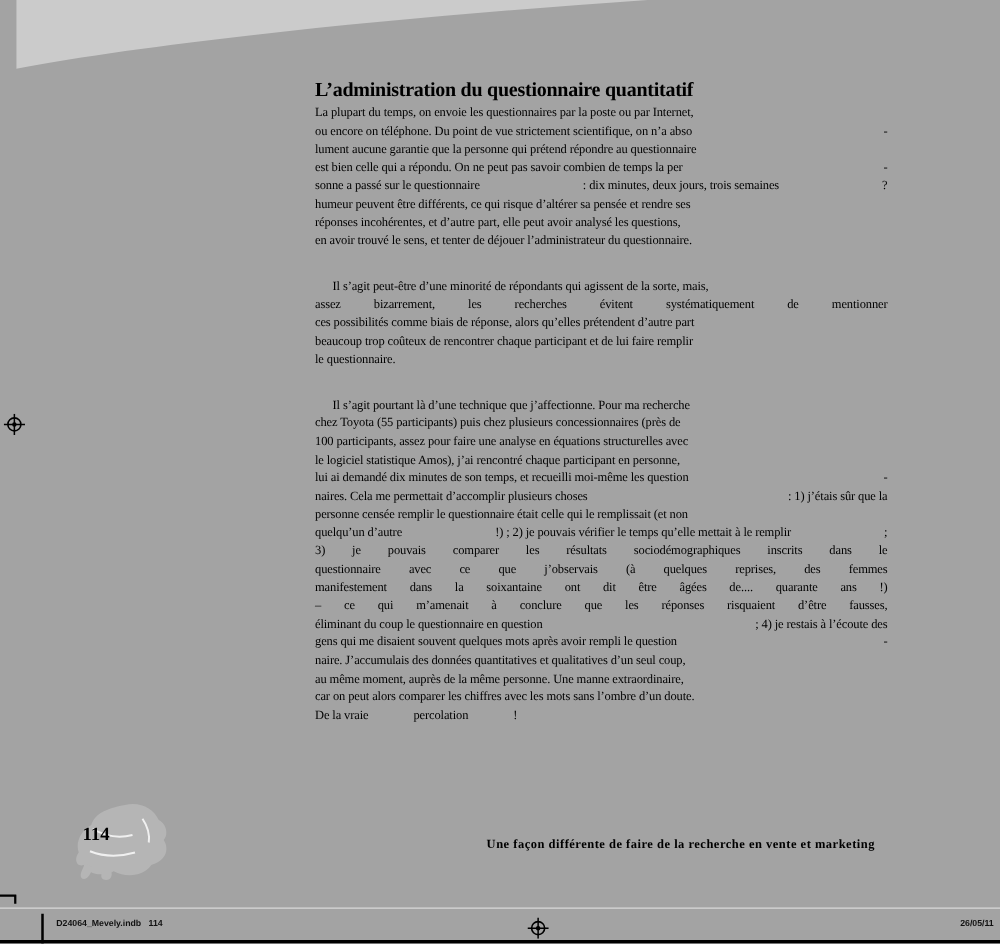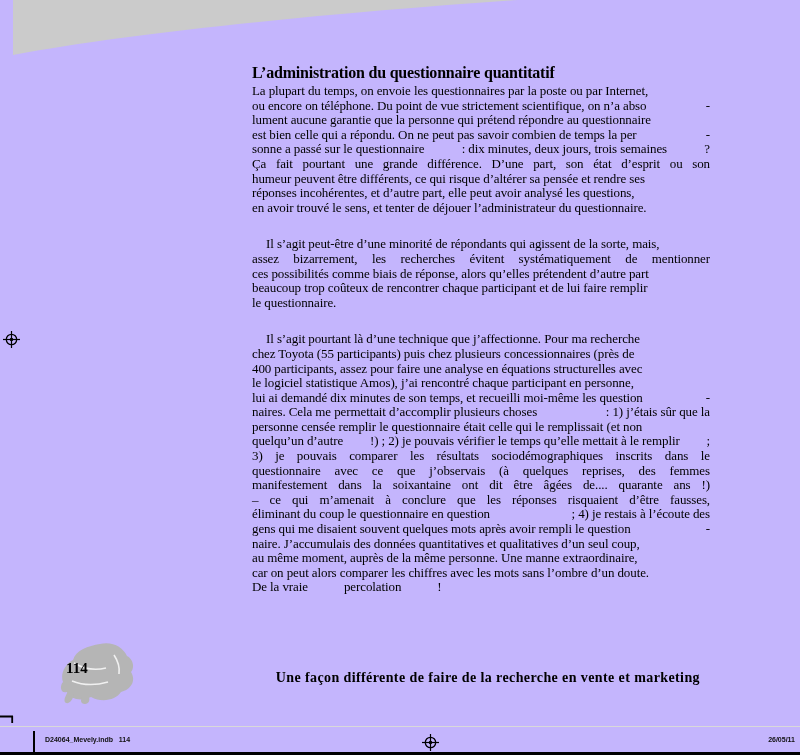--- a/index.html
+++ b/index.html
@@ -1,38 +1,38 @@
 <!DOCTYPE html>
 <html><head>
 <meta charset="utf-8">
 <style>
   html,body{margin:0;padding:0;background:#ffffff;}
-  .page{position:relative;width:800px;height:755px;background:#c4b5fd;overflow:hidden;
+  .page{position:relative;width:800px;height:755px;background:#a3a3a3;overflow:hidden;
         font-family:"Liberation Serif", serif;color:#000;}
   
   .swoosh{position:absolute;left:13px;top:0;}
   
   .regmark{position:absolute;}
   
   .title{position:absolute;left:252px;top:53px;width:470px;font-size:16px;font-weight:bold;
          letter-spacing:-0.2px;}
-  .bodycol{position:absolute;left:252px;top:84px;width:458px;font-size:13px;line-height:14.6px;
+  .bodycol{position:absolute;left:252px;top:84px;width:458px;font-size:10px;line-height:14.6px;
            letter-spacing:-0.1px;}
   .para{margin:0 0 22px 0;}
   .line{min-height:14.6px;white-space:pre-wrap;}
   .line.indent{text-indent:14px;}
   .line.spread{text-align:justify;text-align-last:justify;}
   .line.gapline{display:flex;justify-content:space-between;}
   .line.gapline .endg{margin-left:auto;padding-left:8px;}
   .line.fixedgap{display:flex;justify-content:flex-start;gap:36px;}
   
   .frogwrap{position:absolute;left:60px;top:641px;width:80px;height:64px;}
   .pagenum{position:absolute;left:66px;top:660px;font-size:15px;font-weight:bold;}
   
-  .runfoot{position:absolute;right:100px;top:670px;font-size:14px;font-weight:bold;
+  .runfoot{position:absolute;right:100px;top:670px;font-size:10px;font-weight:bold;
            letter-spacing:0.4px;}
   
   .cornermark{position:absolute;left:0;top:715px;}
   .trimline{position:absolute;left:0;right:0;top:726px;height:1px;background:#d9d9d9;}
   .vmark{position:absolute;left:33px;top:731px;width:2px;height:24px;background:#000;}
   .slugfile{position:absolute;left:45px;top:736px;font-family:"Liberation Sans",sans-serif;
             font-size:7px;font-weight:bold;white-space:pre;color:#111;}
   .slugdate{position:absolute;right:5px;top:736px;font-family:"Liberation Sans",sans-serif;
             font-size:7px;font-weight:bold;color:#111;}
   .bottombar{position:absolute;left:0;right:0;bottom:0;height:3px;background:#000;}
@@ -55,36 +55,35 @@
 
   <h1 class="title">L’administration du questionnaire quantitatif</h1>
 
   <div class="bodycol">
       <div class="para">
         <div class="line"><span>La plupart du temps, on envoie les questionnaires par la poste ou par Internet,</span></div>
         <div class="line gapline"><span>ou encore on téléphone. Du point de vue strictement scientifique, on n’a abso</span><span class="endg">-</span></div>
         <div class="line"><span>lument aucune garantie que la personne qui prétend répondre au questionnaire</span></div>
         <div class="line gapline"><span>est bien celle qui a répondu. On ne peut pas savoir combien de temps la per</span><span class="endg">-</span></div>
         <div class="line gapline"><span>sonne a passé sur le questionnaire</span><span>: dix minutes, deux jours, trois semaines</span><span>?</span></div>
-        <div class="line spread">Ça fait pourtant une grande différence. D’une part, son état d’esprit ou son</div>
         <div class="line"><span>humeur peuvent être différents, ce qui risque d’altérer sa pensée et rendre ses</span></div>
         <div class="line"><span>réponses incohérentes, et d’autre part, elle peut avoir analysé les questions,</span></div>
         <div class="line"><span>en avoir trouvé le sens, et tenter de déjouer l’administrateur du questionnaire.</span></div>
       </div>
       <div class="para">
         <div class="line indent"><span>Il s’agit peut-être d’une minorité de répondants qui agissent de la sorte, mais,</span></div>
         <div class="line spread">assez bizarrement, les recherches évitent systématiquement de mentionner</div>
         <div class="line"><span>ces possibilités comme biais de réponse, alors qu’elles prétendent d’autre part</span></div>
         <div class="line"><span>beaucoup trop coûteux de rencontrer chaque participant et de lui faire remplir</span></div>
         <div class="line"><span>le questionnaire.</span></div>
       </div>
       <div class="para">
         <div class="line indent"><span>Il s’agit pourtant là d’une technique que j’affectionne. Pour ma recherche</span></div>
         <div class="line"><span>chez Toyota (55 participants) puis chez plusieurs concessionnaires (près de</span></div>
-        <div class="line"><span>400 participants, assez pour faire une analyse en équations structurelles avec</span></div>
+        <div class="line"><span>100 participants, assez pour faire une analyse en équations structurelles avec</span></div>
         <div class="line"><span>le logiciel statistique Amos), j’ai rencontré chaque participant en personne,</span></div>
         <div class="line gapline"><span>lui ai demandé dix minutes de son temps, et recueilli moi-même les question</span><span class="endg">-</span></div>
         <div class="line gapline"><span>naires. Cela me permettait d’accomplir plusieurs choses</span><span>: 1) j’étais sûr que la</span></div>
         <div class="line"><span>personne censée remplir le questionnaire était celle qui le remplissait (et non</span></div>
         <div class="line gapline"><span>quelqu’un d’autre</span><span>!) ; 2) je pouvais vérifier le temps qu’elle mettait à le remplir</span><span>;</span></div>
         <div class="line spread">3) je pouvais comparer les résultats sociodémographiques inscrits dans le</div>
         <div class="line spread">questionnaire avec ce que j’observais (à quelques reprises, des femmes</div>
         <div class="line spread">manifestement dans la soixantaine ont dit être âgées de.... quarante ans !)</div>
         <div class="line spread">– ce qui m’amenait à conclure que les réponses risquaient d’être fausses,</div>
         <div class="line gapline"><span>éliminant du coup le questionnaire en question</span><span>; 4) je restais à l’écoute des</span></div>

